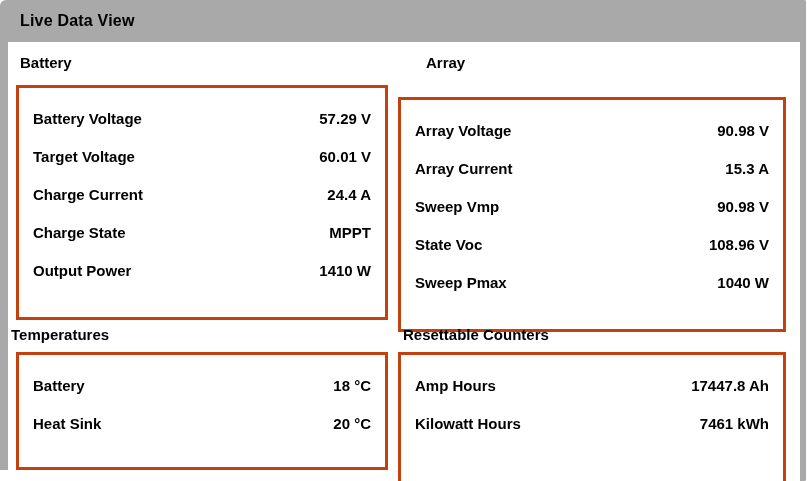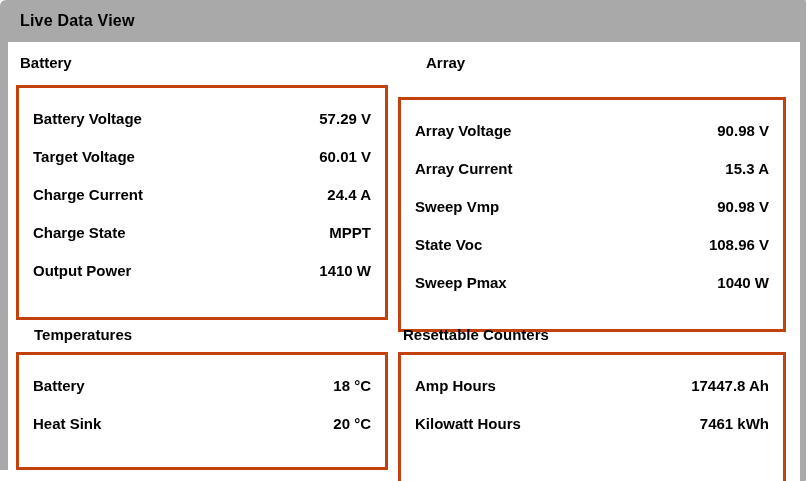--- a/index.html
+++ b/index.html
@@ -59,21 +59,21 @@
     justify-content: space-between;
     align-items: center;
     height: 38px;
     font-size: 15px;
     font-weight: bold;
     white-space: nowrap;
   }
   
   #battery-title        { left: 20px;  top: 54px;  }
   #array-title          { left: 426px; top: 54px;  }
-  #temps-title          { left: 34px;  top: 326px; }
+  #temps-title          { left: 11px;  top: 326px; }
   #counters-title       { left: 403px; top: 326px; }
 
   #battery-box          { left: 16px;  top: 85px;  width: 372px; height: 235px; }
   #array-box            { left: 398px; top: 85px;  width: 388px; height: 235px; margin-top: 12px; }
   #temps-box            { left: 16px;  top: 352px; width: 372px; height: 118px; }
   #counters-box         { left: 398px; top: 352px; width: 388px; height: 134px; }
 </style>
 </head>
 <body>
 

